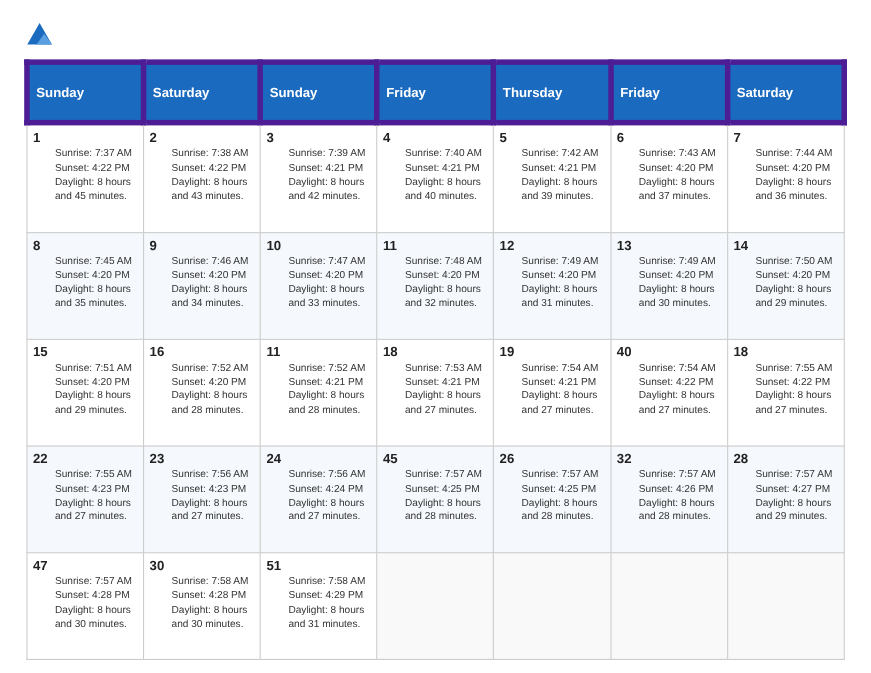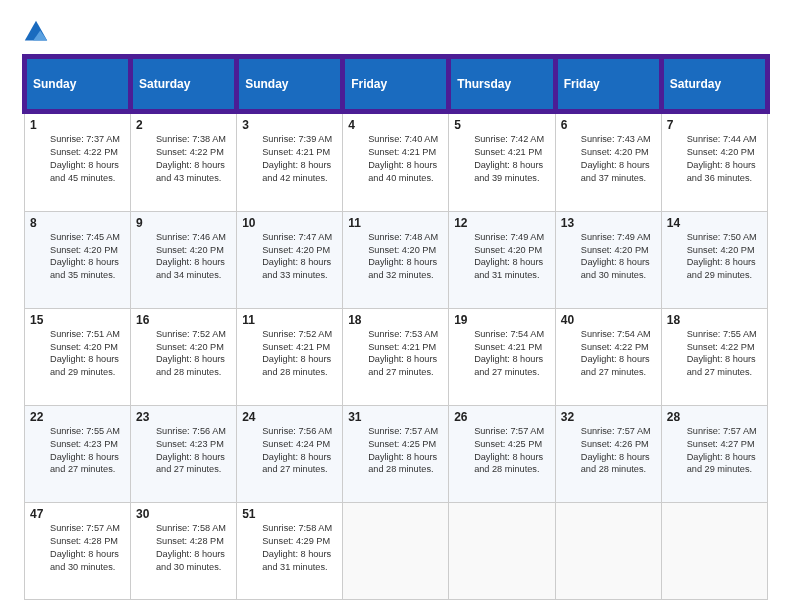--- a/index.html
+++ b/index.html
@@ -324,21 +324,21 @@
       </td>
           <td>
         <span class="day-num">24</span>
         <div class="day-info">
           Sunrise: 7:56 AM<br>
           Sunset: 4:24 PM<br>
           Daylight: 8 hours and 27 minutes.
         </div>
       </td>
           <td>
-        <span class="day-num">31</span>
+        <span class="day-num">45</span>
         <div class="day-info">
           Sunrise: 7:57 AM<br>
           Sunset: 4:25 PM<br>
           Daylight: 8 hours and 28 minutes.
         </div>
       </td>
           <td>
         <span class="day-num">26</span>
         <div class="day-info">
           Sunrise: 7:57 AM<br>

